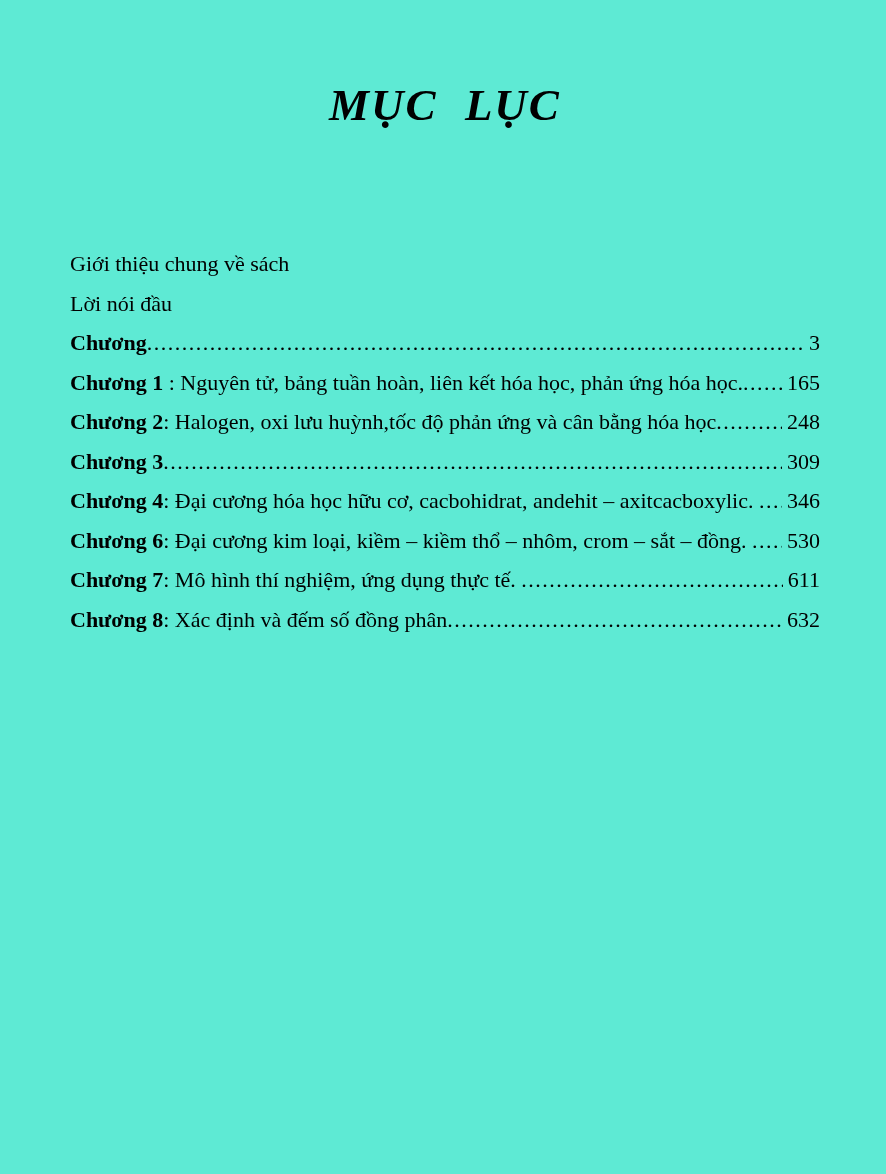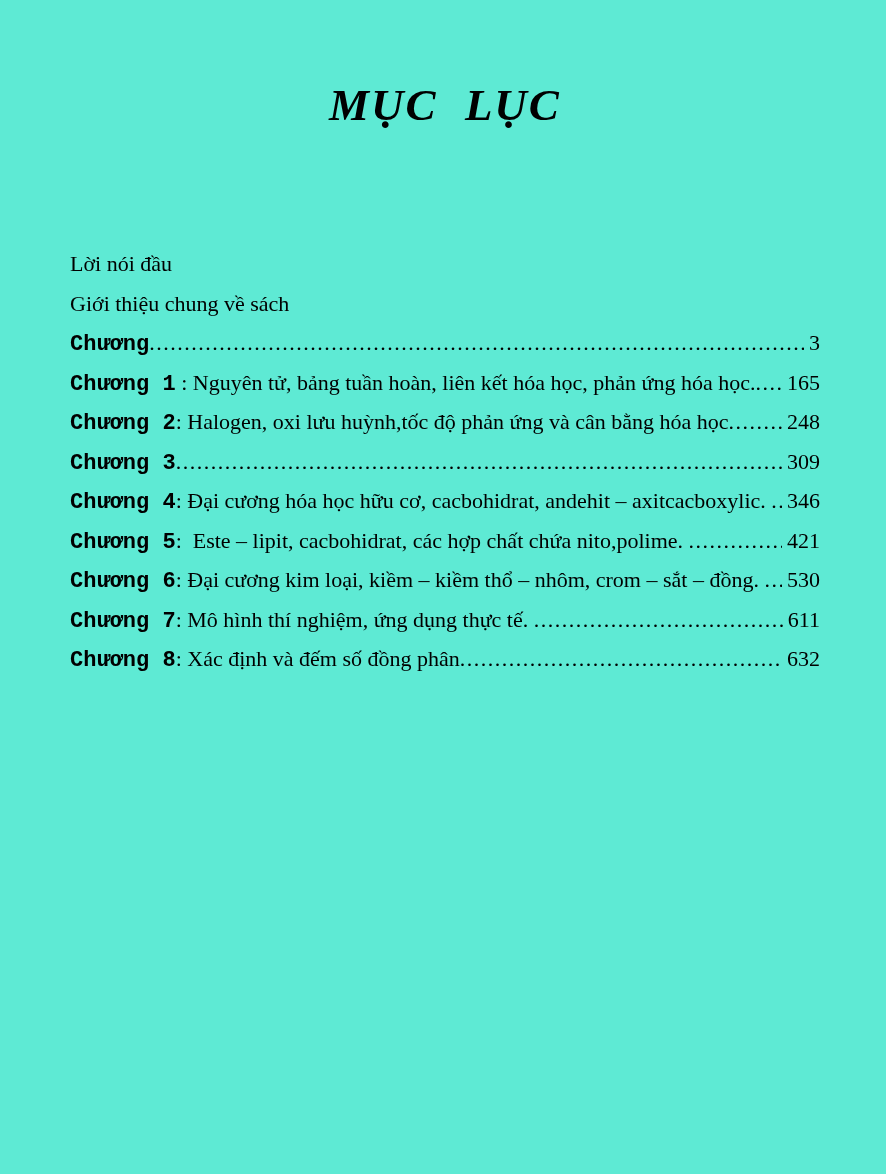--- a/index.html
+++ b/index.html
@@ -36,21 +36,20 @@
     align-items: baseline;
     white-space: pre;
     font-size: 22px;
     line-height: 39.5px;
     height: 39.5px;
     overflow: hidden;
   }
   .label {
     font-weight: bold;
     flex: 0 0 auto;
-    font-family: Liberation Mono, monospace;
   }
   .text {
     flex: 0 0 auto;
   }
   .leader {
     flex: 1 1 auto;
     min-width: 0;
     overflow: hidden;
     letter-spacing: 1.5px;
   }
@@ -64,35 +63,34 @@
     flex: 0 0 auto;
     padding-left: 5px;
   }
 </style>
 </head>
 <body>
 
 <div class="page">
   <h1 class="title">MỤC LỤC</h1>
   <div class="entries" id="entries">
+  <div class="row no-leader"><span class="label"></span><span class="text">Giới thiệu chung về sách</span><span class="leader"></span></div>
+
   <div class="row no-leader"><span class="label"></span><span class="text">Lời nói đầu</span><span class="leader"></span></div>
-
-  <div class="row no-leader"><span class="label"></span><span class="text">Giới thiệu chung về sách</span><span class="leader"></span></div>
 
   <div class="row"><span class="label">Chương</span><span class="leader"></span><span class="pagenum">3</span></div>
 
   <div class="row"><span class="label">Chương 1</span><span class="text"> : Nguyên tử, bảng tuần hoàn, liên kết hóa học, phản ứng hóa học.</span><span class="leader"></span><span class="pagenum">165</span></div>
 
   <div class="row"><span class="label">Chương 2</span><span class="text">: Halogen, oxi lưu huỳnh,tốc độ phản ứng và cân bằng hóa học</span><span class="leader"></span><span class="pagenum">248</span></div>
 
   <div class="row"><span class="label">Chương 3</span><span class="leader"></span><span class="pagenum">309</span></div>
 
   <div class="row"><span class="label">Chương 4</span><span class="text">: Đại cương hóa học hữu cơ, cacbohidrat, andehit – axitcacboxylic. </span><span class="leader"></span><span class="pagenum">346</span></div>
 
-  <div class="row"><span class="label">Chương 5</span><span class="text">:  Este – lipit, cacbohidrat, các hợp chất chứa nito,polime. </span><span class="leader"></span><span class="pagenum">421</span></div>
 
   <div class="row"><span class="label">Chương 6</span><span class="text">: Đại cương kim loại, kiềm – kiềm thổ – nhôm, crom – sắt – đồng. </span><span class="leader"></span><span class="pagenum">530</span></div>
 
   <div class="row"><span class="label">Chương 7</span><span class="text">: Mô hình thí nghiệm, ứng dụng thực tế. </span><span class="leader"></span><span class="pagenum">611</span></div>
 
   <div class="row"><span class="label">Chương 8</span><span class="text">: Xác định và đếm số đồng phân</span><span class="leader"></span><span class="pagenum">632</span></div>
 </div>
 </div>
 
 </body></html>

